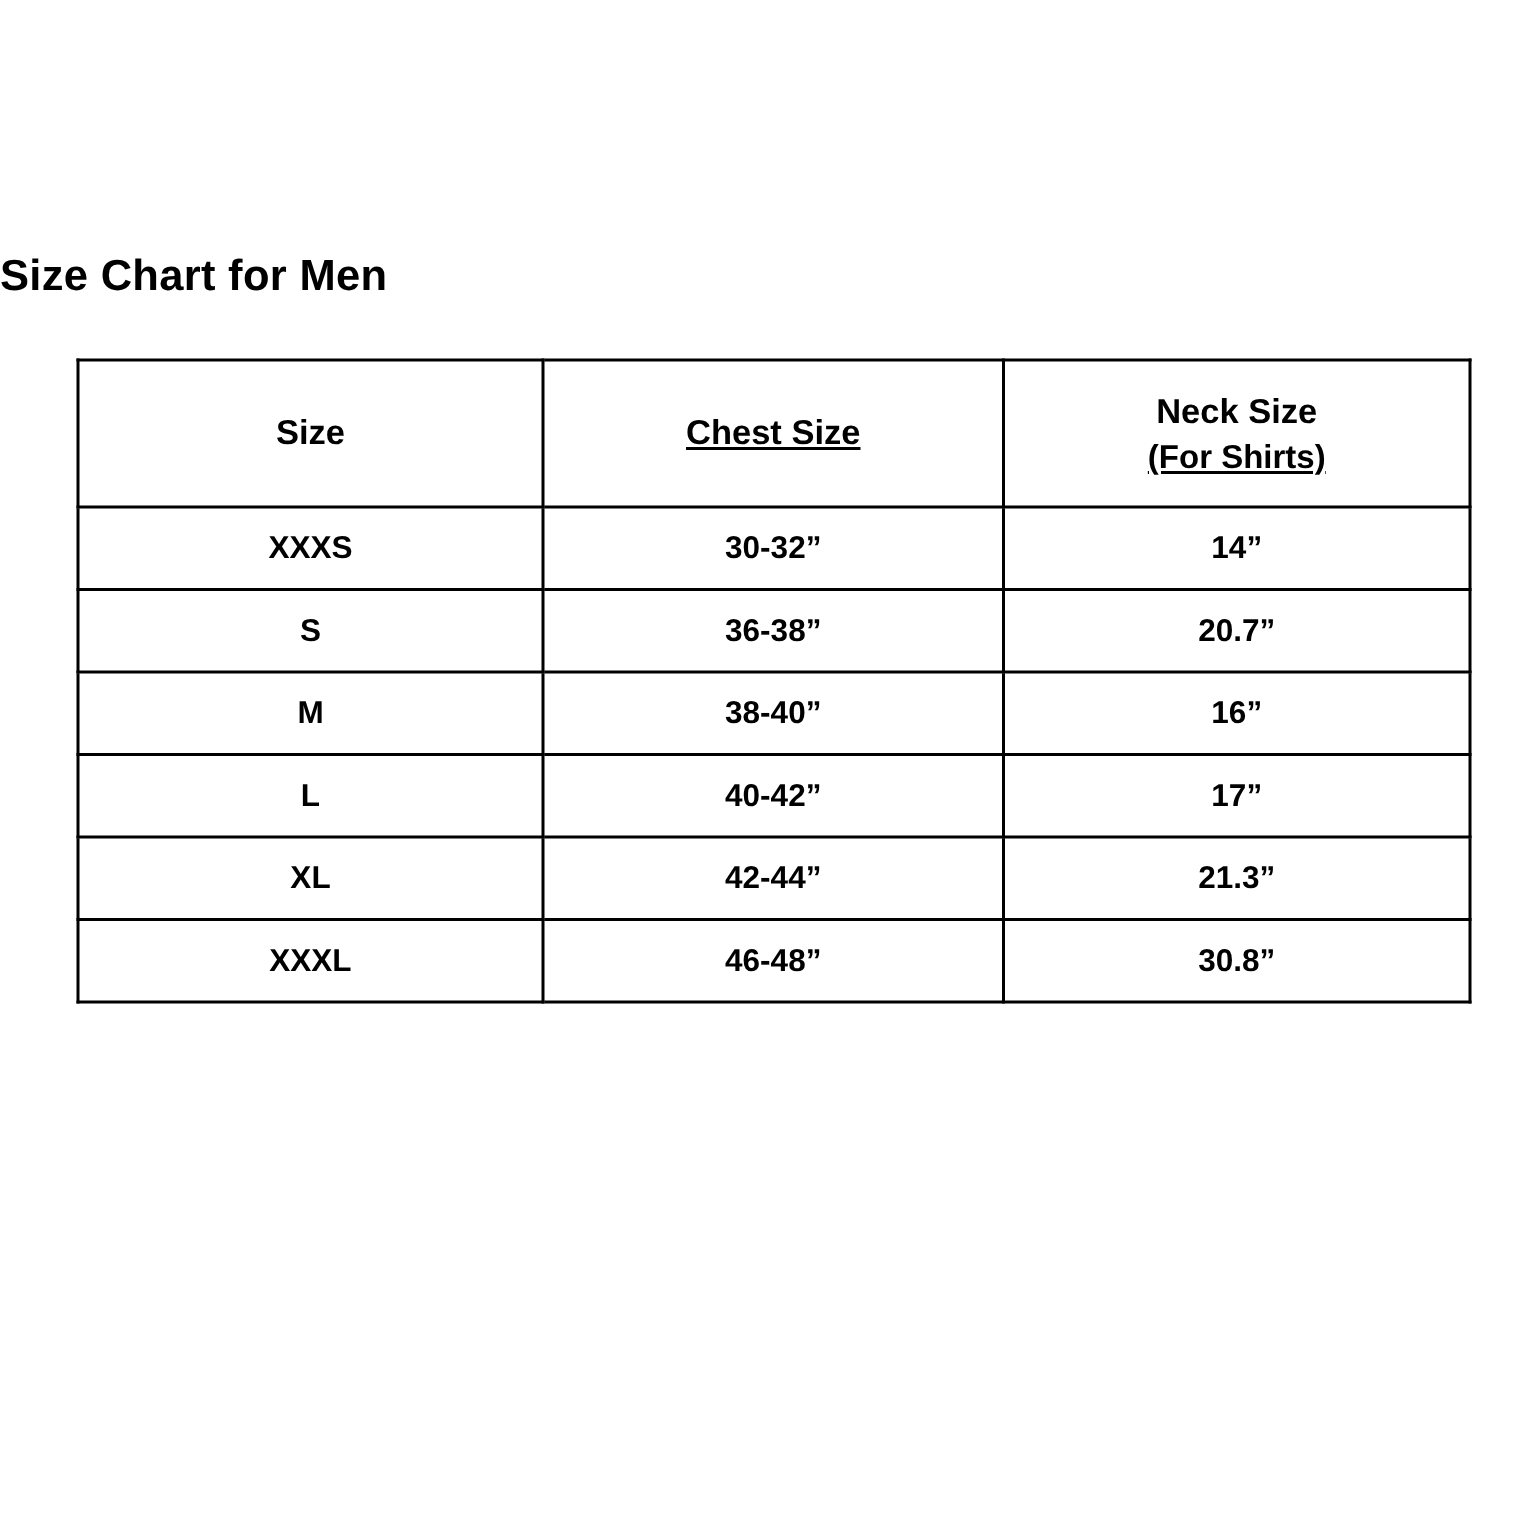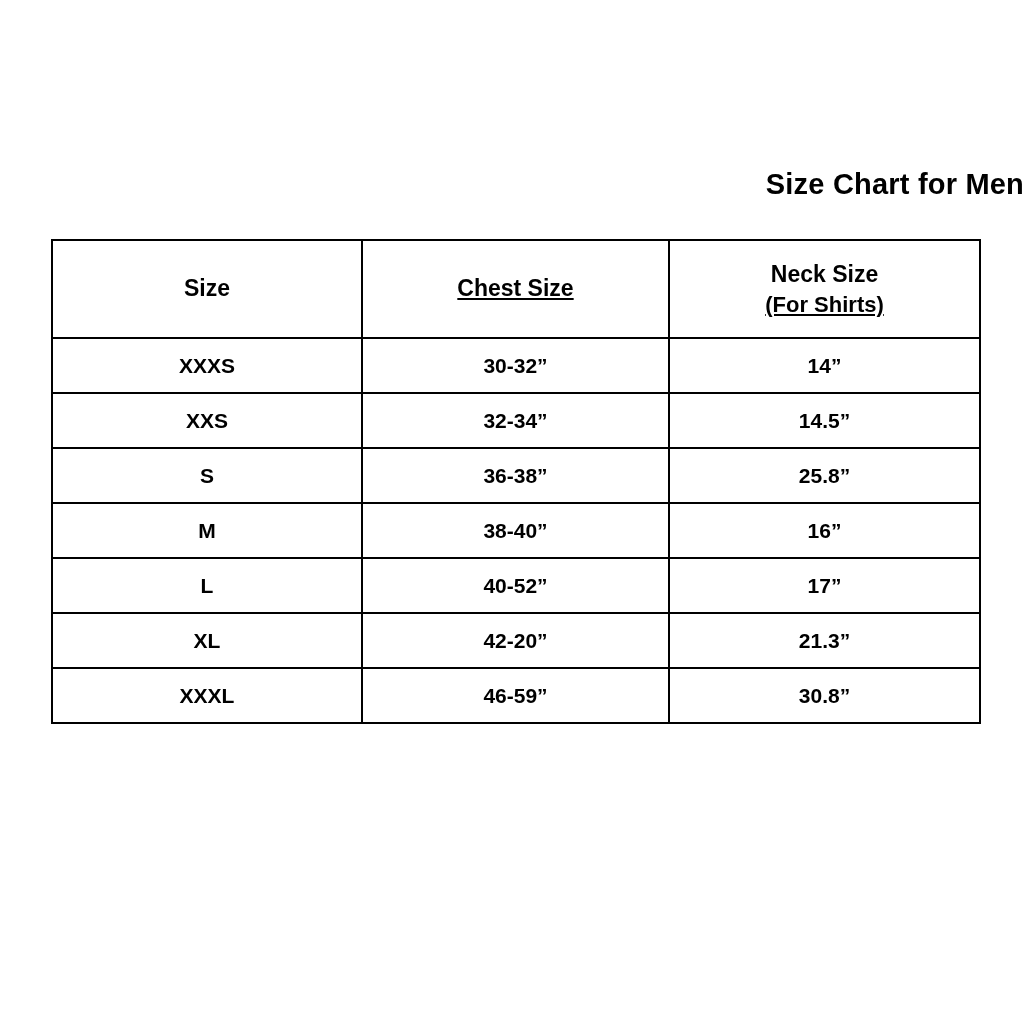--- a/index.html
+++ b/index.html
@@ -18,21 +18,21 @@
     position: relative;
     width: 1024px;
     height: 1024px;
     box-sizing: border-box;
   }
   .chart-title {
     position: absolute;
     top: 168px;
     left: 0;
     width: 1024px;
-    text-align: right;
+    text-align: left;
     font-size: 29px;
     font-weight: bold;
     letter-spacing: 0.2px;
   }
   .table-wrap {
     position: absolute;
     top: 239px;
     left: 51px;
     width: 922px;
   }
@@ -94,46 +94,41 @@
           </th>
         </tr>
       </thead>
       <tbody>
         <tr>
           <td class="size-cell">XXXS</td>
           <td>30-32”</td>
           <td>14”</td>
         </tr>
         <tr>
-          <td class="size-cell">XXS</td>
-          <td>32-34”</td>
-          <td>14.5”</td>
-        </tr>
-        <tr>
           <td class="size-cell">S</td>
           <td>36-38”</td>
-          <td>25.8”</td>
+          <td>20.7”</td>
         </tr>
         <tr>
           <td class="size-cell">M</td>
           <td>38-40”</td>
           <td>16”</td>
         </tr>
         <tr>
           <td class="size-cell">L</td>
-          <td>40-52”</td>
+          <td>40-42”</td>
           <td>17”</td>
         </tr>
         <tr>
           <td class="size-cell">XL</td>
-          <td>42-20”</td>
+          <td>42-44”</td>
           <td>21.3”</td>
         </tr>
         <tr>
           <td class="size-cell">XXXL</td>
-          <td>46-59”</td>
+          <td>46-48”</td>
           <td>30.8”</td>
         </tr>
       </tbody>
     </table>
   </div>
 
 </div>
 
 </body></html>

